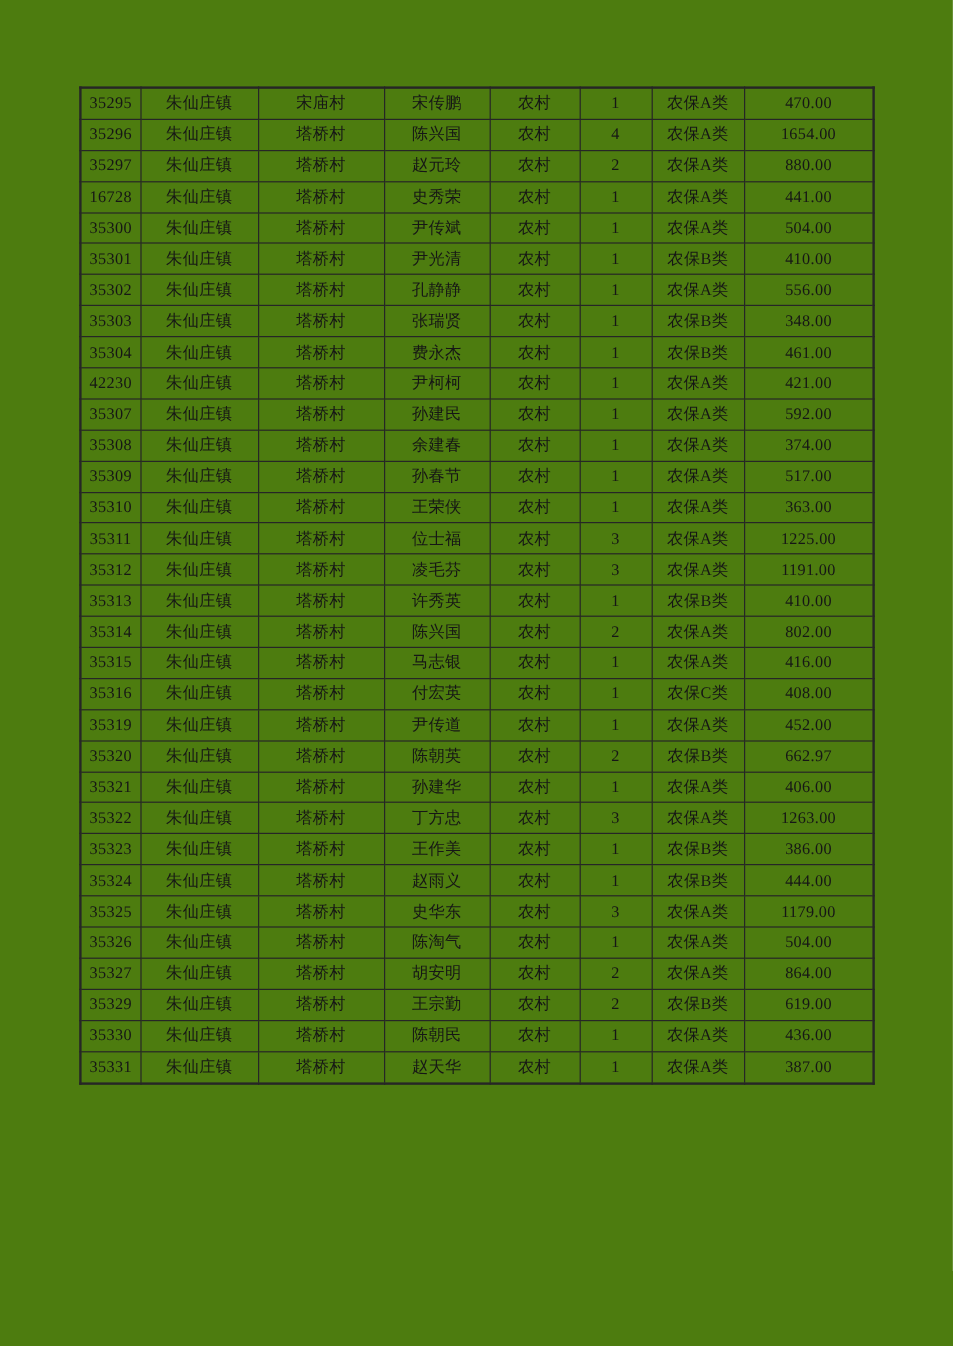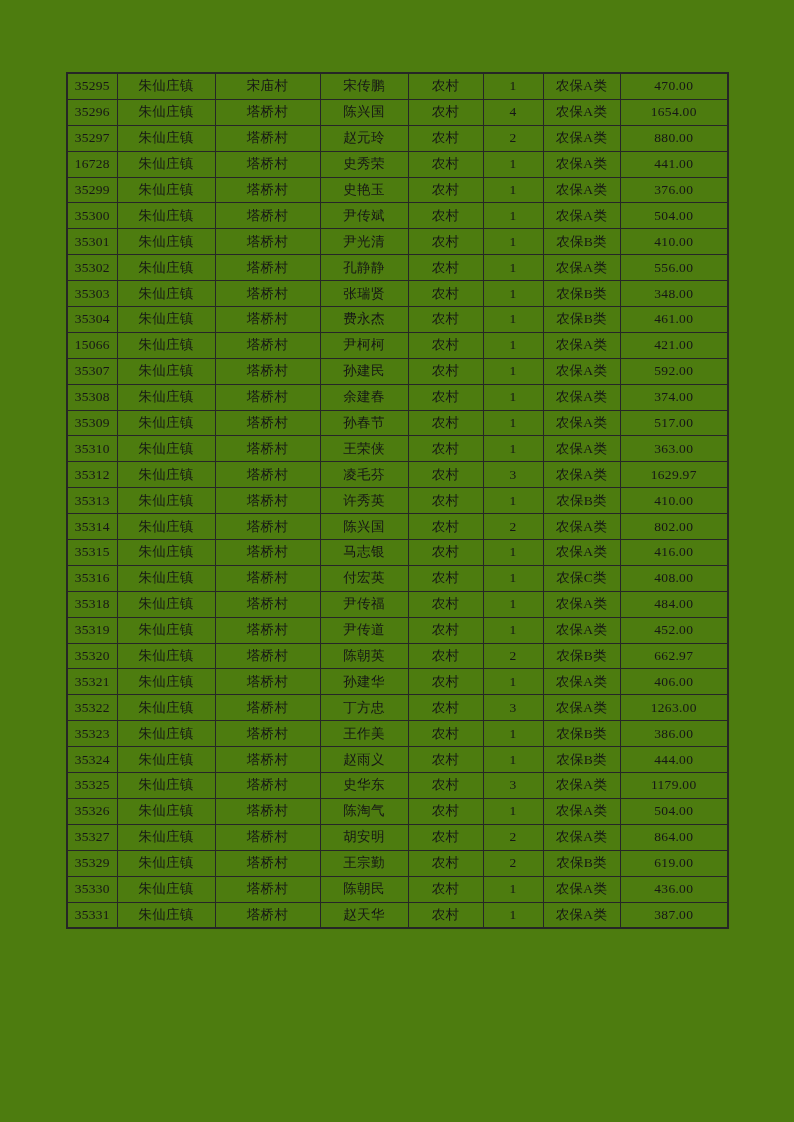--- a/index.html
+++ b/index.html
@@ -91,30 +91,20 @@
           <td>16728</td>
           <td>朱仙庄镇</td>
           <td>塔桥村</td>
           <td>史秀荣</td>
           <td>农村</td>
           <td>1</td>
           <td>农保A类</td>
           <td>441.00</td>
         </tr>
         <tr>
-          <td>35299</td>
-          <td>朱仙庄镇</td>
-          <td>塔桥村</td>
-          <td>史艳玉</td>
-          <td>农村</td>
-          <td>1</td>
-          <td>农保A类</td>
-          <td>376.00</td>
-        </tr>
-        <tr>
           <td>35300</td>
           <td>朱仙庄镇</td>
           <td>塔桥村</td>
           <td>尹传斌</td>
           <td>农村</td>
           <td>1</td>
           <td>农保A类</td>
           <td>504.00</td>
         </tr>
         <tr>
@@ -151,21 +141,21 @@
           <td>35304</td>
           <td>朱仙庄镇</td>
           <td>塔桥村</td>
           <td>费永杰</td>
           <td>农村</td>
           <td>1</td>
           <td>农保B类</td>
           <td>461.00</td>
         </tr>
         <tr>
-          <td>15066</td>
+          <td>42230</td>
           <td>朱仙庄镇</td>
           <td>塔桥村</td>
           <td>尹柯柯</td>
           <td>农村</td>
           <td>1</td>
           <td>农保A类</td>
           <td>421.00</td>
         </tr>
         <tr>
           <td>35307</td>
@@ -201,28 +191,38 @@
           <td>35310</td>
           <td>朱仙庄镇</td>
           <td>塔桥村</td>
           <td>王荣侠</td>
           <td>农村</td>
           <td>1</td>
           <td>农保A类</td>
           <td>363.00</td>
         </tr>
         <tr>
+          <td>35311</td>
+          <td>朱仙庄镇</td>
+          <td>塔桥村</td>
+          <td>位士福</td>
+          <td>农村</td>
+          <td>3</td>
+          <td>农保A类</td>
+          <td>1225.00</td>
+        </tr>
+        <tr>
           <td>35312</td>
           <td>朱仙庄镇</td>
           <td>塔桥村</td>
           <td>凌毛芬</td>
           <td>农村</td>
           <td>3</td>
           <td>农保A类</td>
-          <td>1629.97</td>
+          <td>1191.00</td>
         </tr>
         <tr>
           <td>35313</td>
           <td>朱仙庄镇</td>
           <td>塔桥村</td>
           <td>许秀英</td>
           <td>农村</td>
           <td>1</td>
           <td>农保B类</td>
           <td>410.00</td>
@@ -249,30 +249,20 @@
         </tr>
         <tr>
           <td>35316</td>
           <td>朱仙庄镇</td>
           <td>塔桥村</td>
           <td>付宏英</td>
           <td>农村</td>
           <td>1</td>
           <td>农保C类</td>
           <td>408.00</td>
-        </tr>
-        <tr>
-          <td>35318</td>
-          <td>朱仙庄镇</td>
-          <td>塔桥村</td>
-          <td>尹传福</td>
-          <td>农村</td>
-          <td>1</td>
-          <td>农保A类</td>
-          <td>484.00</td>
         </tr>
         <tr>
           <td>35319</td>
           <td>朱仙庄镇</td>
           <td>塔桥村</td>
           <td>尹传道</td>
           <td>农村</td>
           <td>1</td>
           <td>农保A类</td>
           <td>452.00</td>

